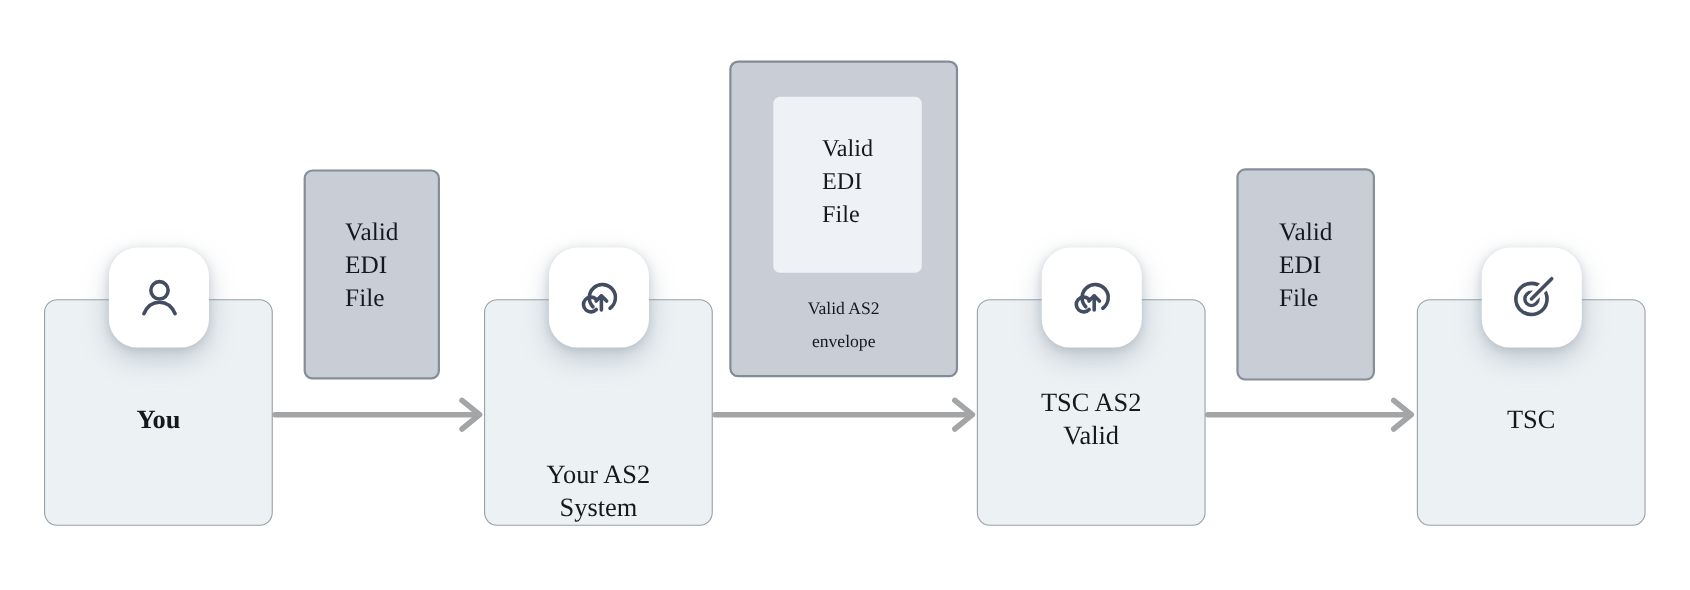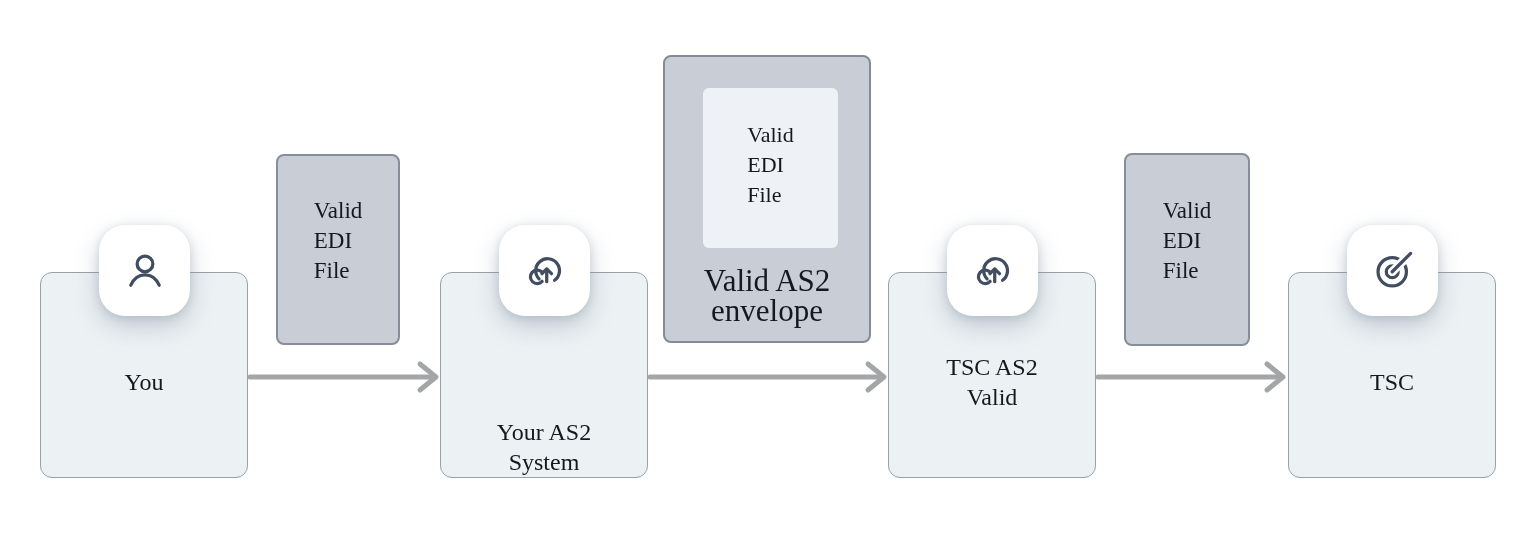--- a/index.html
+++ b/index.html
@@ -24,21 +24,21 @@
     width: 208px;
     height: 206px;
     background: #ecf1f4;
     border: 1.5px solid #99a0a7;
     border-radius: 12px;
     box-sizing: border-box;
     display: flex;
     align-items: center;
     justify-content: center;
   }
-  .node-you    { left: 40px; }
+  .node-you    { left: 40px; font-weight: bold; }
   .node-youras2{ left: 440px; align-items: flex-end; }
   .node-tscas2 { left: 888px; }
   .node-tsc    { left: 1288px; }
   .node-label {
     font-size: 24px;
     line-height: 30px;
     text-align: center;
     white-space: pre-line;
     padding-top: 13px;
   }
@@ -91,21 +91,21 @@
     border-radius: 6px;
     display: flex;
     align-items: center;
     justify-content: center;
   }
   .envelope-file .artifact-text { padding-bottom: 6px; font-size: 22px; }
   .envelope-label {
     position: absolute;
     left: 0; right: 0;
     top: 209px;
-    font-size: 31px;
+    font-size: 16px;
     line-height: 30px;
     text-align: center;
     white-space: pre-line;
   }
   .icon-svg { display: block; }
 </style>
 </head>
 <body>
 
 <div class="canvas">

